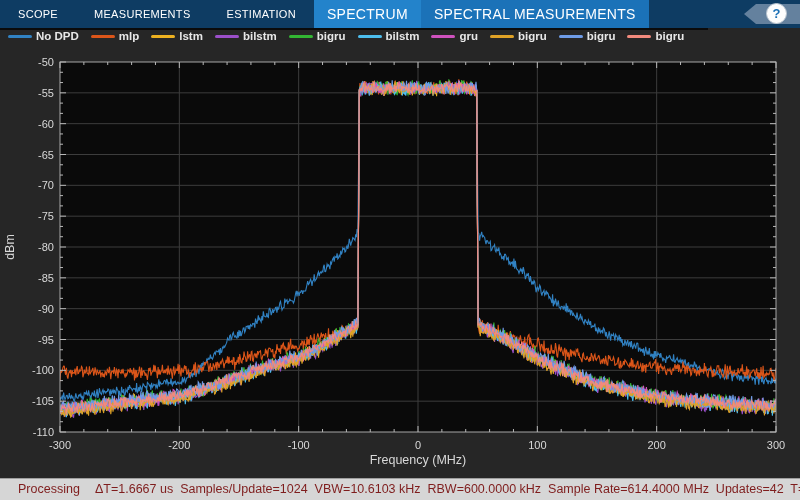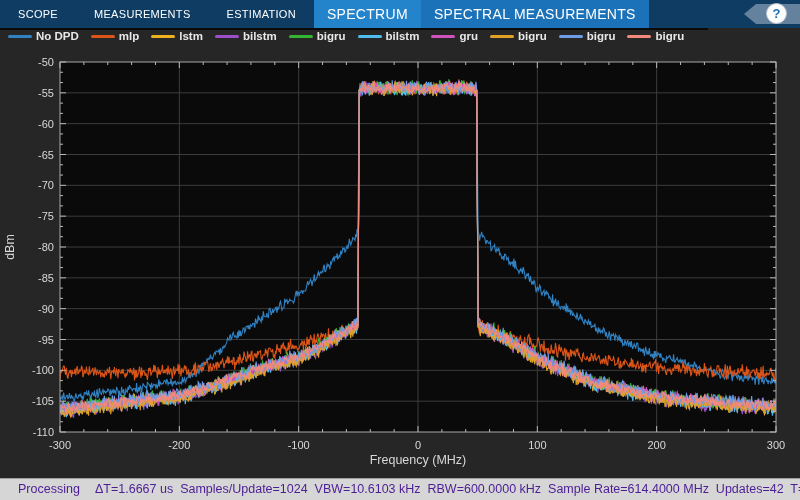--- a/index.html
+++ b/index.html
@@ -42,21 +42,21 @@
   }
   .legend-entry{display:flex;align-items:center;margin-right:12px;}
   .legend-line{width:24px;height:3px;border-radius:2px;margin-right:4px;}
   .legend-label{color:#e8e8e8;font-size:11.5px;font-weight:bold;white-space:nowrap;}
   
   #plotregion{position:absolute;left:0;top:52px;width:800px;height:426px;background:#262626;}
   
   #statusbar{
     position:absolute;left:0;top:478px;width:800px;height:22px;
     background:#d6d6d6;border-top:1px solid #9e9e9e;box-sizing:border-box;
-    overflow:hidden;color:#4c1d95;font-size:12.5px;
+    overflow:hidden;color:#7f1d1d;font-size:12.5px;
   }
   #status-mode{position:absolute;left:18px;top:0;line-height:21px;}
   #status-details{position:absolute;left:95px;top:0;line-height:21px;white-space:pre;}
 </style>
 </head>
 <body>
 
 <div id="toolstrip">
   <div id="main-tabs">
       <div class="tab">SCOPE</div>

